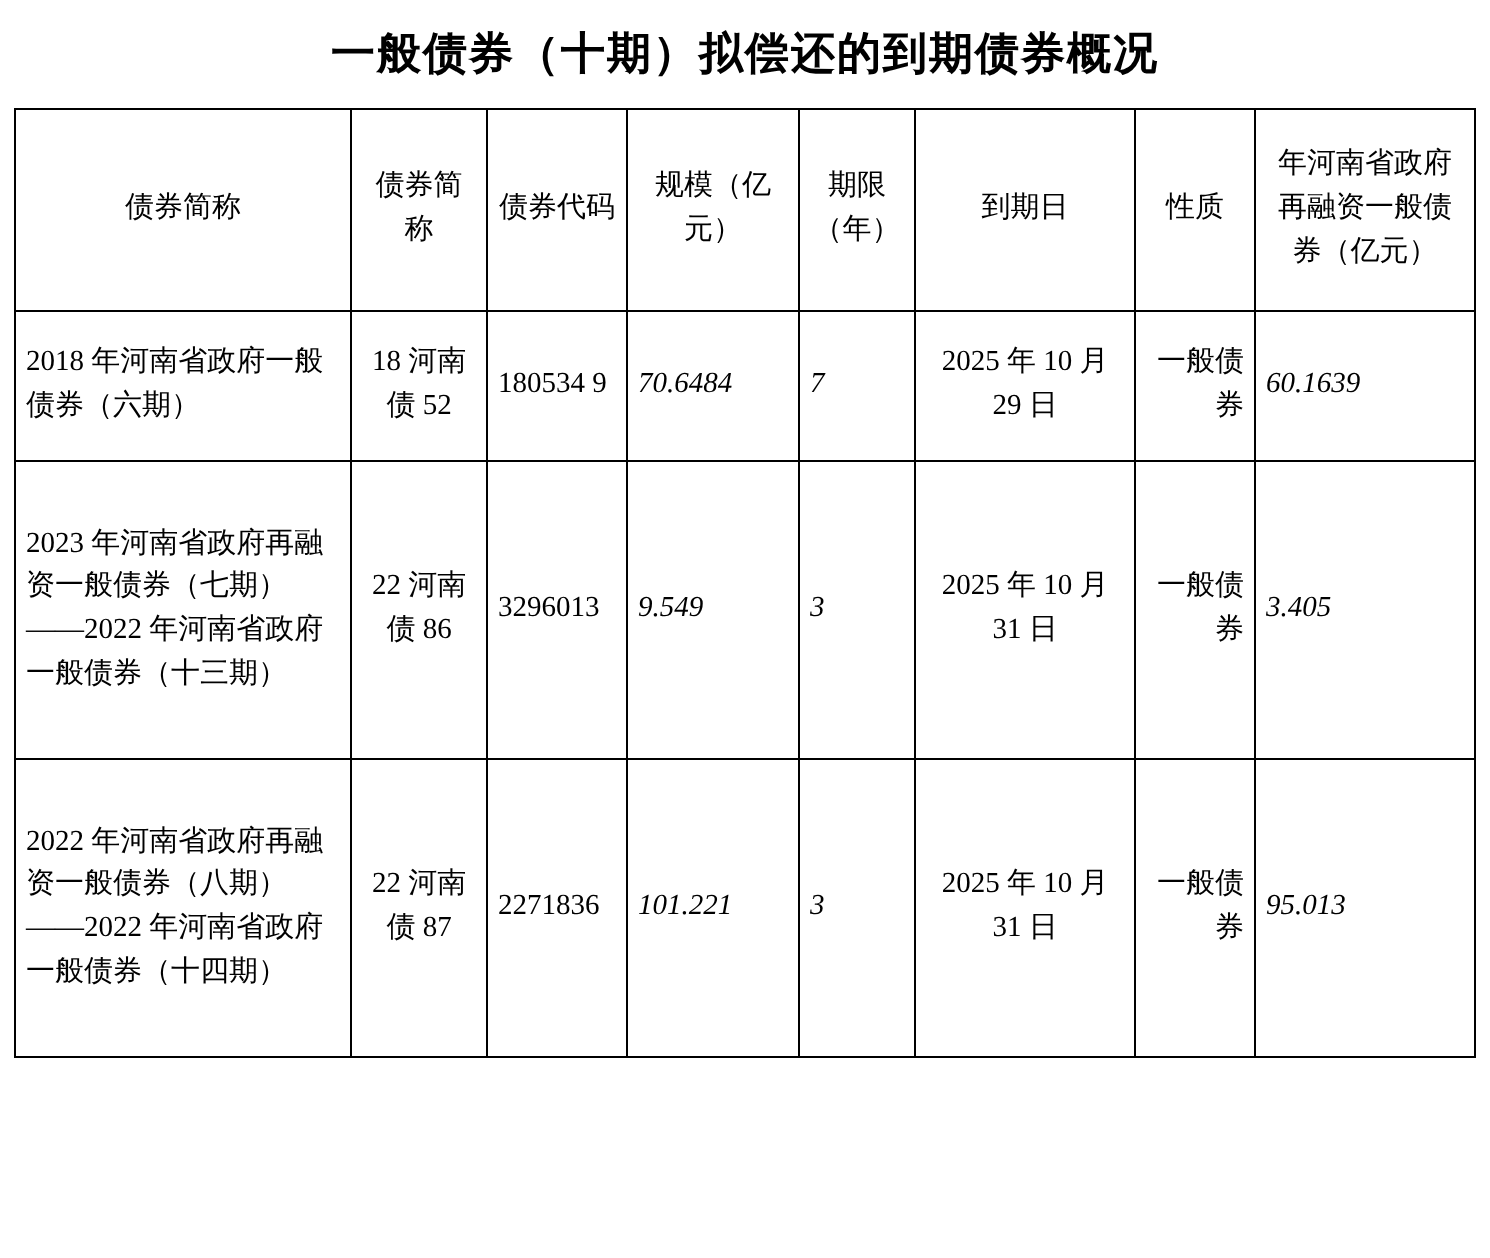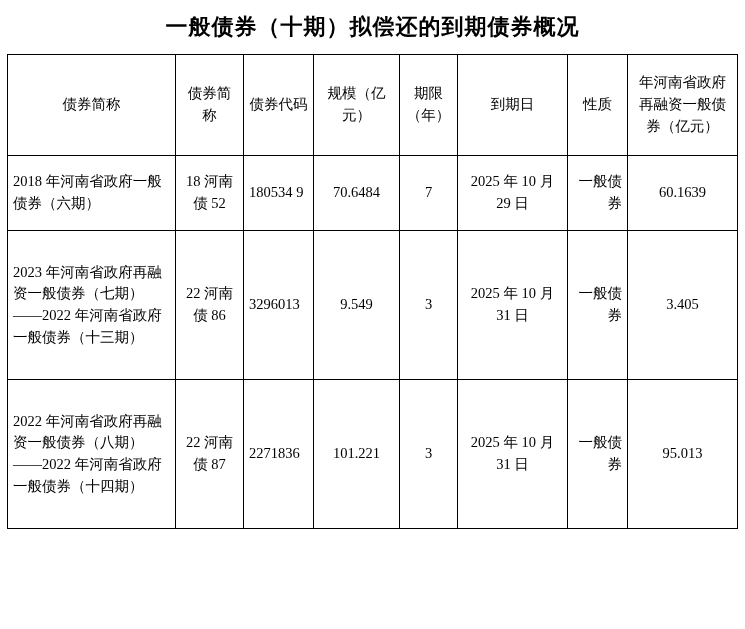--- a/index.html
+++ b/index.html
@@ -59,21 +59,22 @@
   .col-amount { width: 110px; }
 
   td.cell-name {
     text-align: left;
     vertical-align: middle;
     line-height: 1.75;
     padding-left: 6px;
     padding-right: 4px;
   }
   td.cell-center {
-    text-align: center;
+    text-align: left;
+    font-style: italic;
   }
   td.cell-abbr {
     text-align: center;
     line-height: 1.6;
   }
   td.cell-code {
     text-align: left;
     line-height: 1.6;
   }
   td.cell-date {

